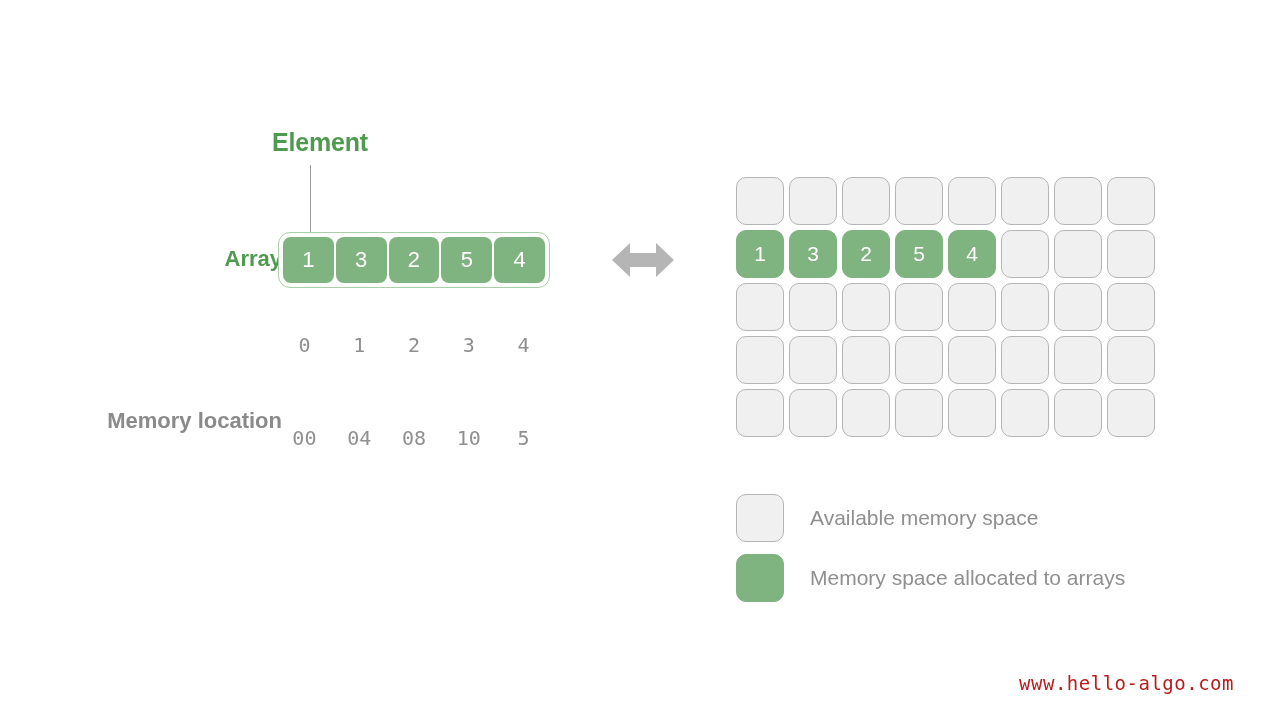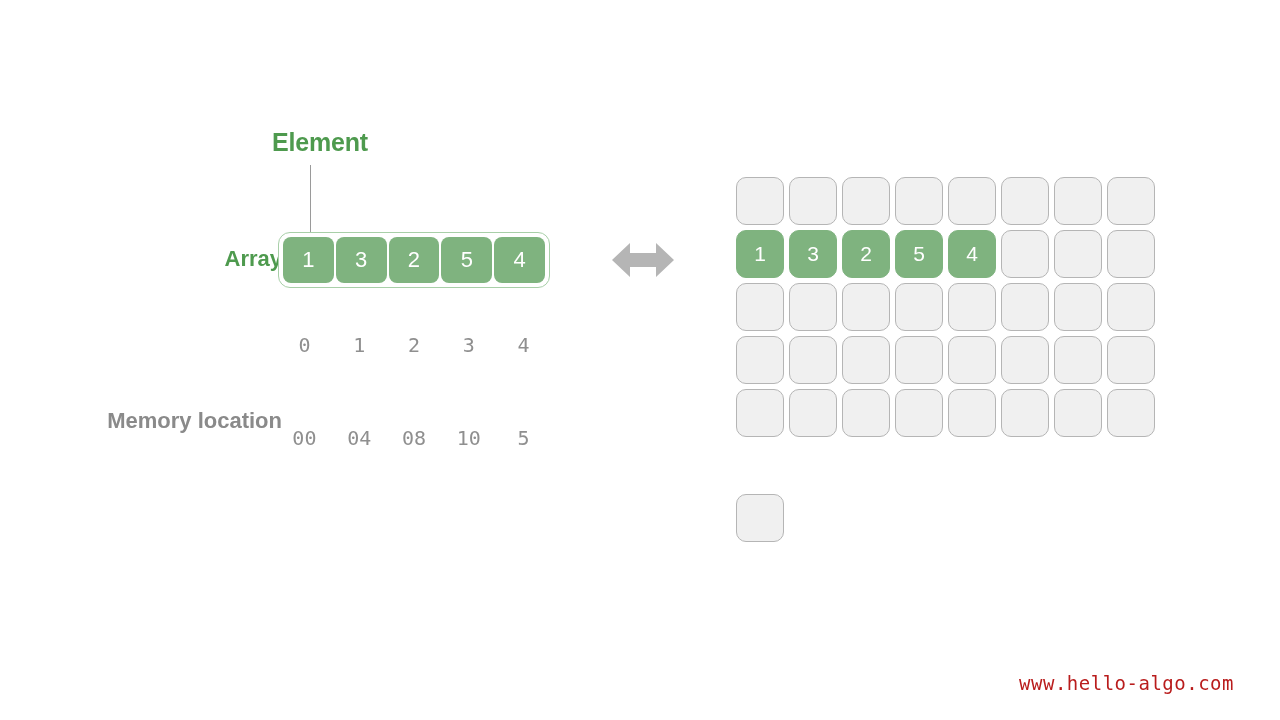--- a/index.html
+++ b/index.html
@@ -282,18 +282,23 @@
     <div class="mem-cell"></div>
     <div class="mem-cell"></div>
     <div class="mem-cell"></div>
     <div class="mem-cell"></div>
     <div class="mem-cell"></div>
   </div>
 
   <div class="legend">
     <div class="legend-row">
       <div class="legend-swatch"></div>
+      <div class="legend-text">Available memory space</div>
     </div>
+    <div class="legend-row">
+      <div class="legend-swatch filled"></div>
+      <div class="legend-text">Memory space allocated to arrays</div>
+    </div>
   </div>
 
   <div class="watermark">www.hello-algo.com</div>
 
 </div>
 
 </body></html>

